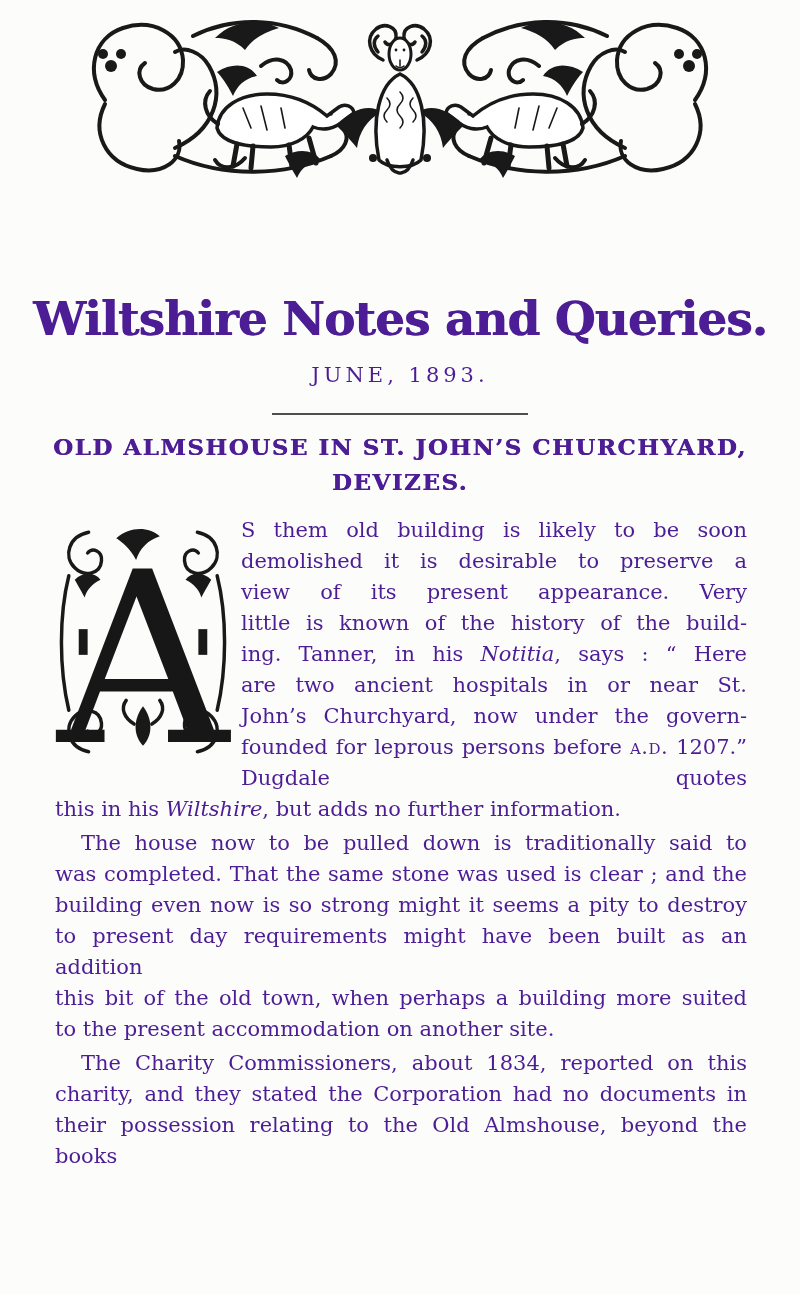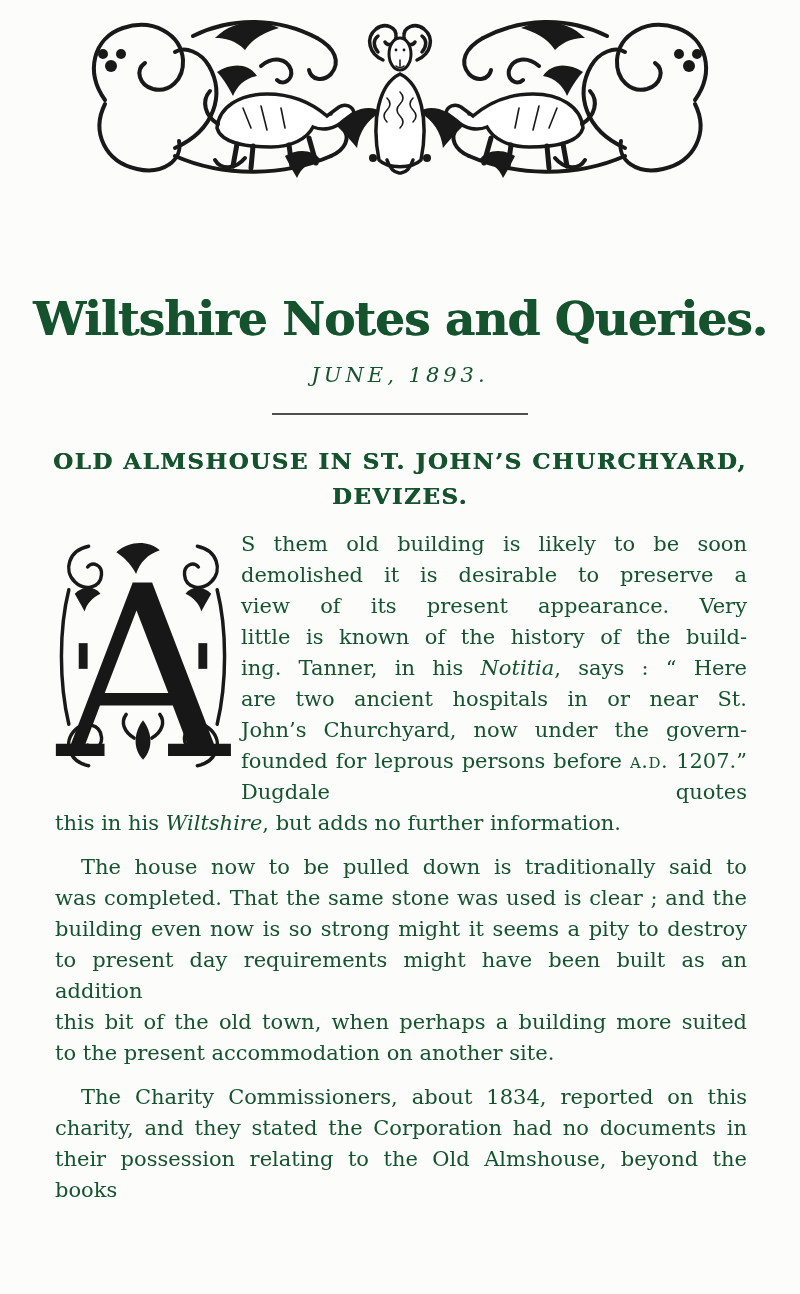--- a/index.html
+++ b/index.html
@@ -1,35 +1,35 @@
 <!DOCTYPE html>
 <html><head>
 <meta charset="utf-8">
 <style>
   html,body{margin:0;padding:0;background:#e9e9e9;}
   .page{
     width:800px;height:1294px;margin:0 auto;background:#fcfcfb;
-    color:#14532d;font-family:"DejaVu Serif",serif;
+    color:#4c1d95;font-family:"DejaVu Serif",serif;
     overflow:hidden;position:relative;
   }
   svg{display:block;}
   .headpiece{width:650px;height:177px;margin:8px auto 0;}
   .masthead-title{
     margin-top:108px;text-align:center;
     font-size:47px;font-weight:bold;letter-spacing:-1px;line-height:1.1;
     text-shadow:0.6px 0 0 currentColor;
   }
-  .issue-date{margin-top:18px;text-align:center;font-size:21px;letter-spacing:4px;font-style:italic;}
+  .issue-date{margin-top:18px;text-align:center;font-size:21px;letter-spacing:4px;}
   .divider-rule{width:256px;height:2px;background:#4f4f4f;margin:26px auto 0;}
-  .article-heading{margin-top:28px;text-align:center;font-weight:bold;
+  .article-heading{margin-top:14px;text-align:center;font-weight:bold;
     font-size:23px;letter-spacing:1.5px;line-height:35px;
     text-shadow:0.4px 0 0 currentColor;}
   .body-text{padding:16px 53px 0 55px;font-size:21px;}
   .para{margin:0;}
-  .para + .para{margin-top:13px;}
+  .para + .para{margin-top:3px;}
   .line{line-height:31px;text-align:justify;text-align-last:justify;white-space:normal;}
   .line.lastline{text-align-last:left;}
   .line.indent{text-indent:26px;}
   .dropcap{float:left;width:176px;height:246px;margin:4px 10px 0 0;}
   .sc{font-variant:small-caps;letter-spacing:0.5px;}
   .ink{fill:#191919;}
   .stk{stroke:#191919;fill:none;stroke-linecap:round;}
   .wht{fill:#fff;stroke:#191919;}
 </style>
 </head>

